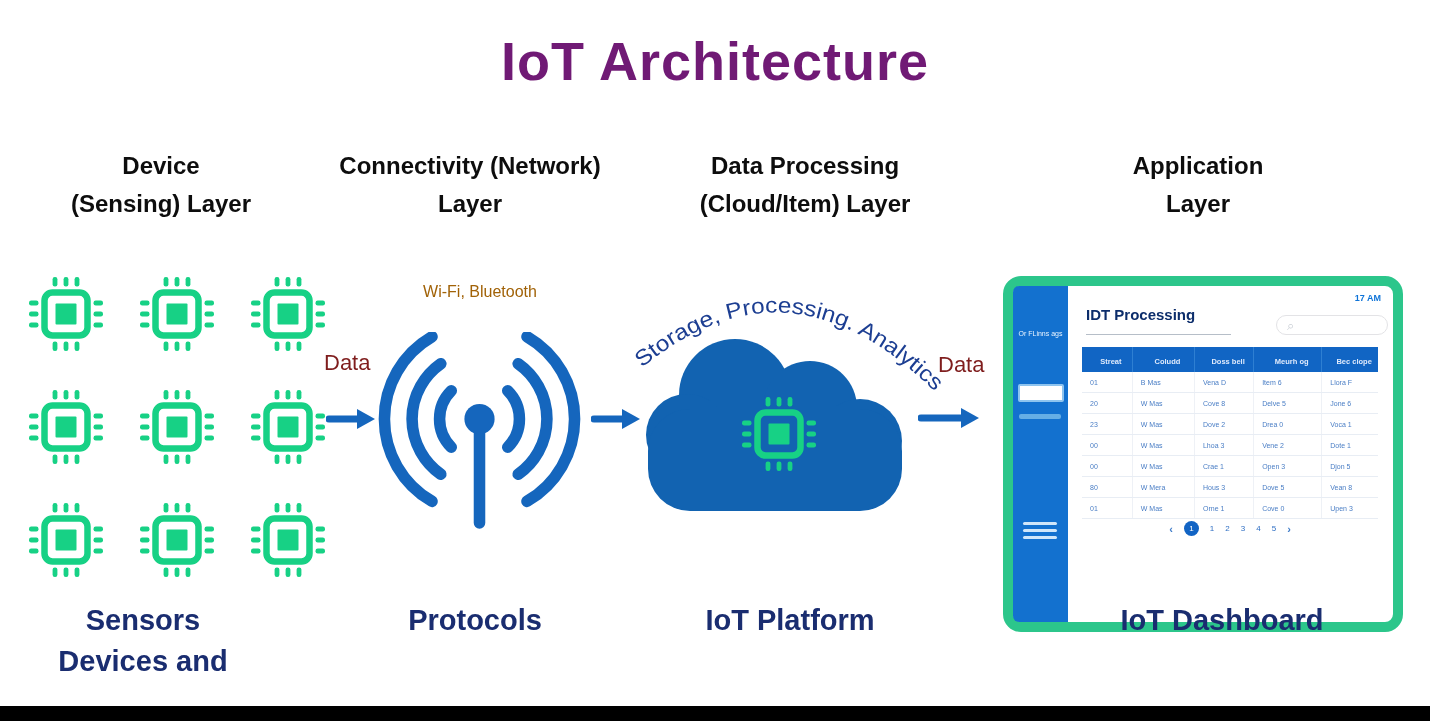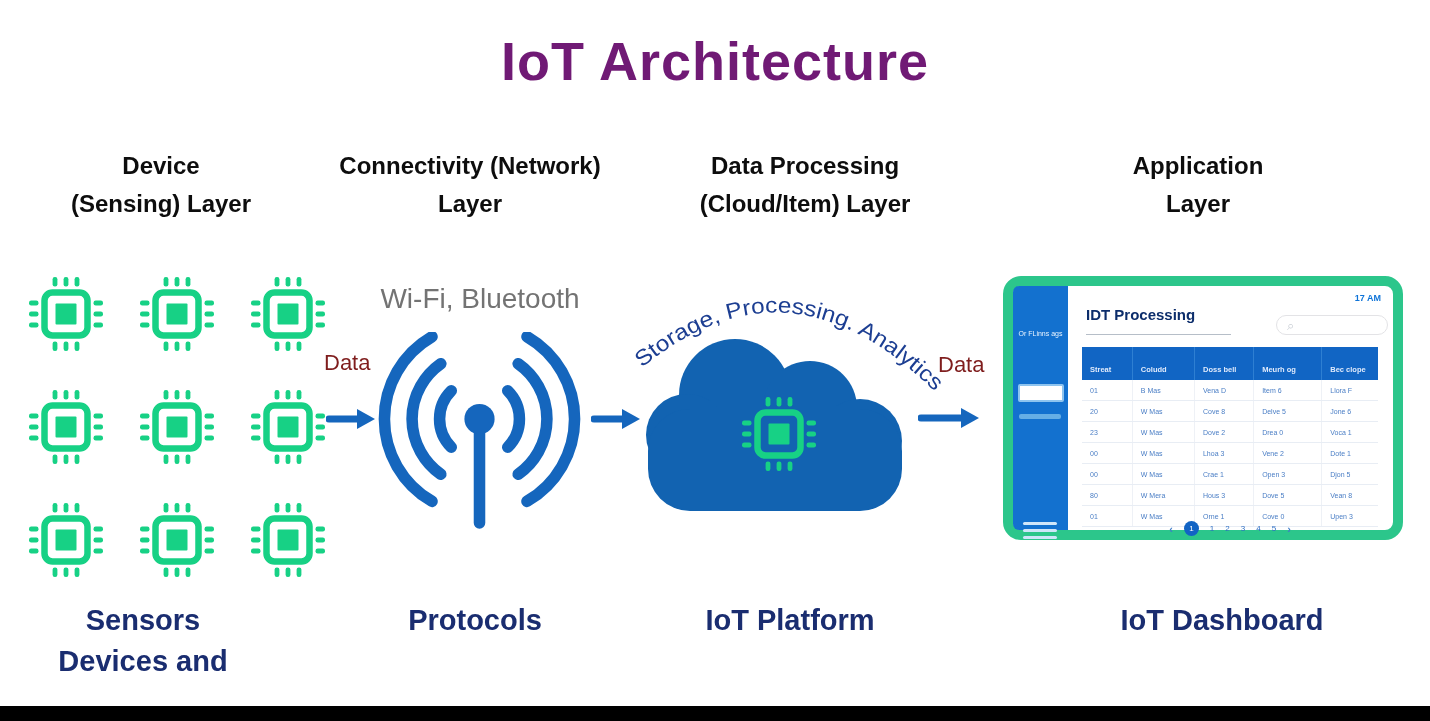--- a/index.html
+++ b/index.html
@@ -8,25 +8,25 @@
   .title{position:absolute;left:0;top:30px;width:100%;text-align:center;margin:0;
          font-size:54px;font-weight:bold;color:#701a75;letter-spacing:1px;}
   .col-header{position:absolute;text-align:center;color:#0d0d0d;font-size:24px;font-weight:bold;
               line-height:38px;transform:translateX(-50%);white-space:nowrap;}
   .chip-grid{position:absolute;left:28px;top:276px;width:298px;height:302px;display:grid;
              grid-template-columns:repeat(3,76px);grid-template-rows:repeat(3,76px);
              justify-content:space-between;align-content:space-between;}
   .data-label{position:absolute;color:#7f1d1d;font-size:22px;font-weight:500;}
   .arrow{position:absolute;}
   .wifi-label{position:absolute;left:480px;top:283px;transform:translateX(-50%);
-              color:#737373;font-size:28px;font-weight:500;white-space:nowrap;}
+              color:#a16207;font-size:16px;font-weight:500;white-space:nowrap;}
   .caption{position:absolute;transform:translateX(-50%);text-align:center;color:#1a2d70;
            font-size:29px;font-weight:bold;line-height:41px;white-space:nowrap;}
   
-  .dash{position:absolute;left:1003px;top:276px;width:400px;height:264px;box-sizing:border-box;
+  .dash{position:absolute;left:1003px;top:276px;width:400px;height:356px;box-sizing:border-box;
         background:#fff;border:10px solid #2cc68b;border-radius:18px;}
   .dash-inner{position:relative;width:100%;height:100%;}
   .side{position:absolute;left:0;top:0;bottom:0;width:55px;background:#1371cf;
         border-radius:6px 0 0 6px;}
   .side-text{position:absolute;left:0;top:44px;width:100%;text-align:center;color:#eaf4ff;
              font-size:7px;}
   .side-input{position:absolute;left:5px;top:98px;width:42px;height:14px;background:#fff;
               border:2px solid #8ec4ef;border-radius:2px;}
   .side-bar{position:absolute;left:6px;top:128px;width:42px;height:5px;background:#66aee5;
             border-radius:2px;}
@@ -34,21 +34,21 @@
   .menu div{height:3px;background:#cfe6fa;border-radius:2px;margin-bottom:4px;}
   .dash-time{position:absolute;right:12px;top:7px;font-size:9px;font-weight:bold;color:#0f74d8;}
   .dash-title{position:absolute;left:73px;top:20px;font-size:15px;font-weight:bold;color:#0c2d6b;}
   .dash-underline{position:absolute;left:73px;top:48px;width:145px;height:1px;background:#b6bec8;}
   .searchbox{position:absolute;left:263px;top:29px;width:112px;height:20px;box-sizing:border-box;
              border:1.5px solid #e3e3e6;border-radius:10px;background:#fff;}
   .searchbox span{position:absolute;left:10px;top:2px;color:#c8cdd4;font-size:13px;}
   .dash-table{position:absolute;left:69px;top:61px;width:296px;border-collapse:collapse;
               table-layout:fixed;}
   .dash-table th{background:#1165c4;color:#dfeafc;font-size:7.5px;font-weight:bold;
-                 text-align:left;padding:18px 0 6px 8px;border-right:1px solid #2e7fd2;}
+                 text-align:center;padding:10px 0 6px 8px;border-right:1px solid #2e7fd2;}
   .dash-table td{color:#4a7ec5;font-size:7px;text-align:left;padding:6.5px 0 6.5px 8px;
                  border-bottom:1px solid #e8edf4;border-right:1px solid #eef1f6;}
   .dash-table th:last-child,.dash-table td:last-child{border-right:none;}
   .pager{position:absolute;left:69px;top:235px;width:296px;display:flex;justify-content:center;
          align-items:center;gap:11px;}
   .pager .chev{color:#3f7cc9;font-size:11px;font-weight:bold;cursor:default;}
   .pager .cur{width:15px;height:15px;border-radius:50%;background:#1264c4;color:#fff;
               font-size:8px;display:flex;align-items:center;justify-content:center;}
   .pager .pg{color:#2f6fc4;font-size:8px;}
   .bottom-bar{position:absolute;left:0;bottom:0;width:100%;height:15px;background:#000;}

